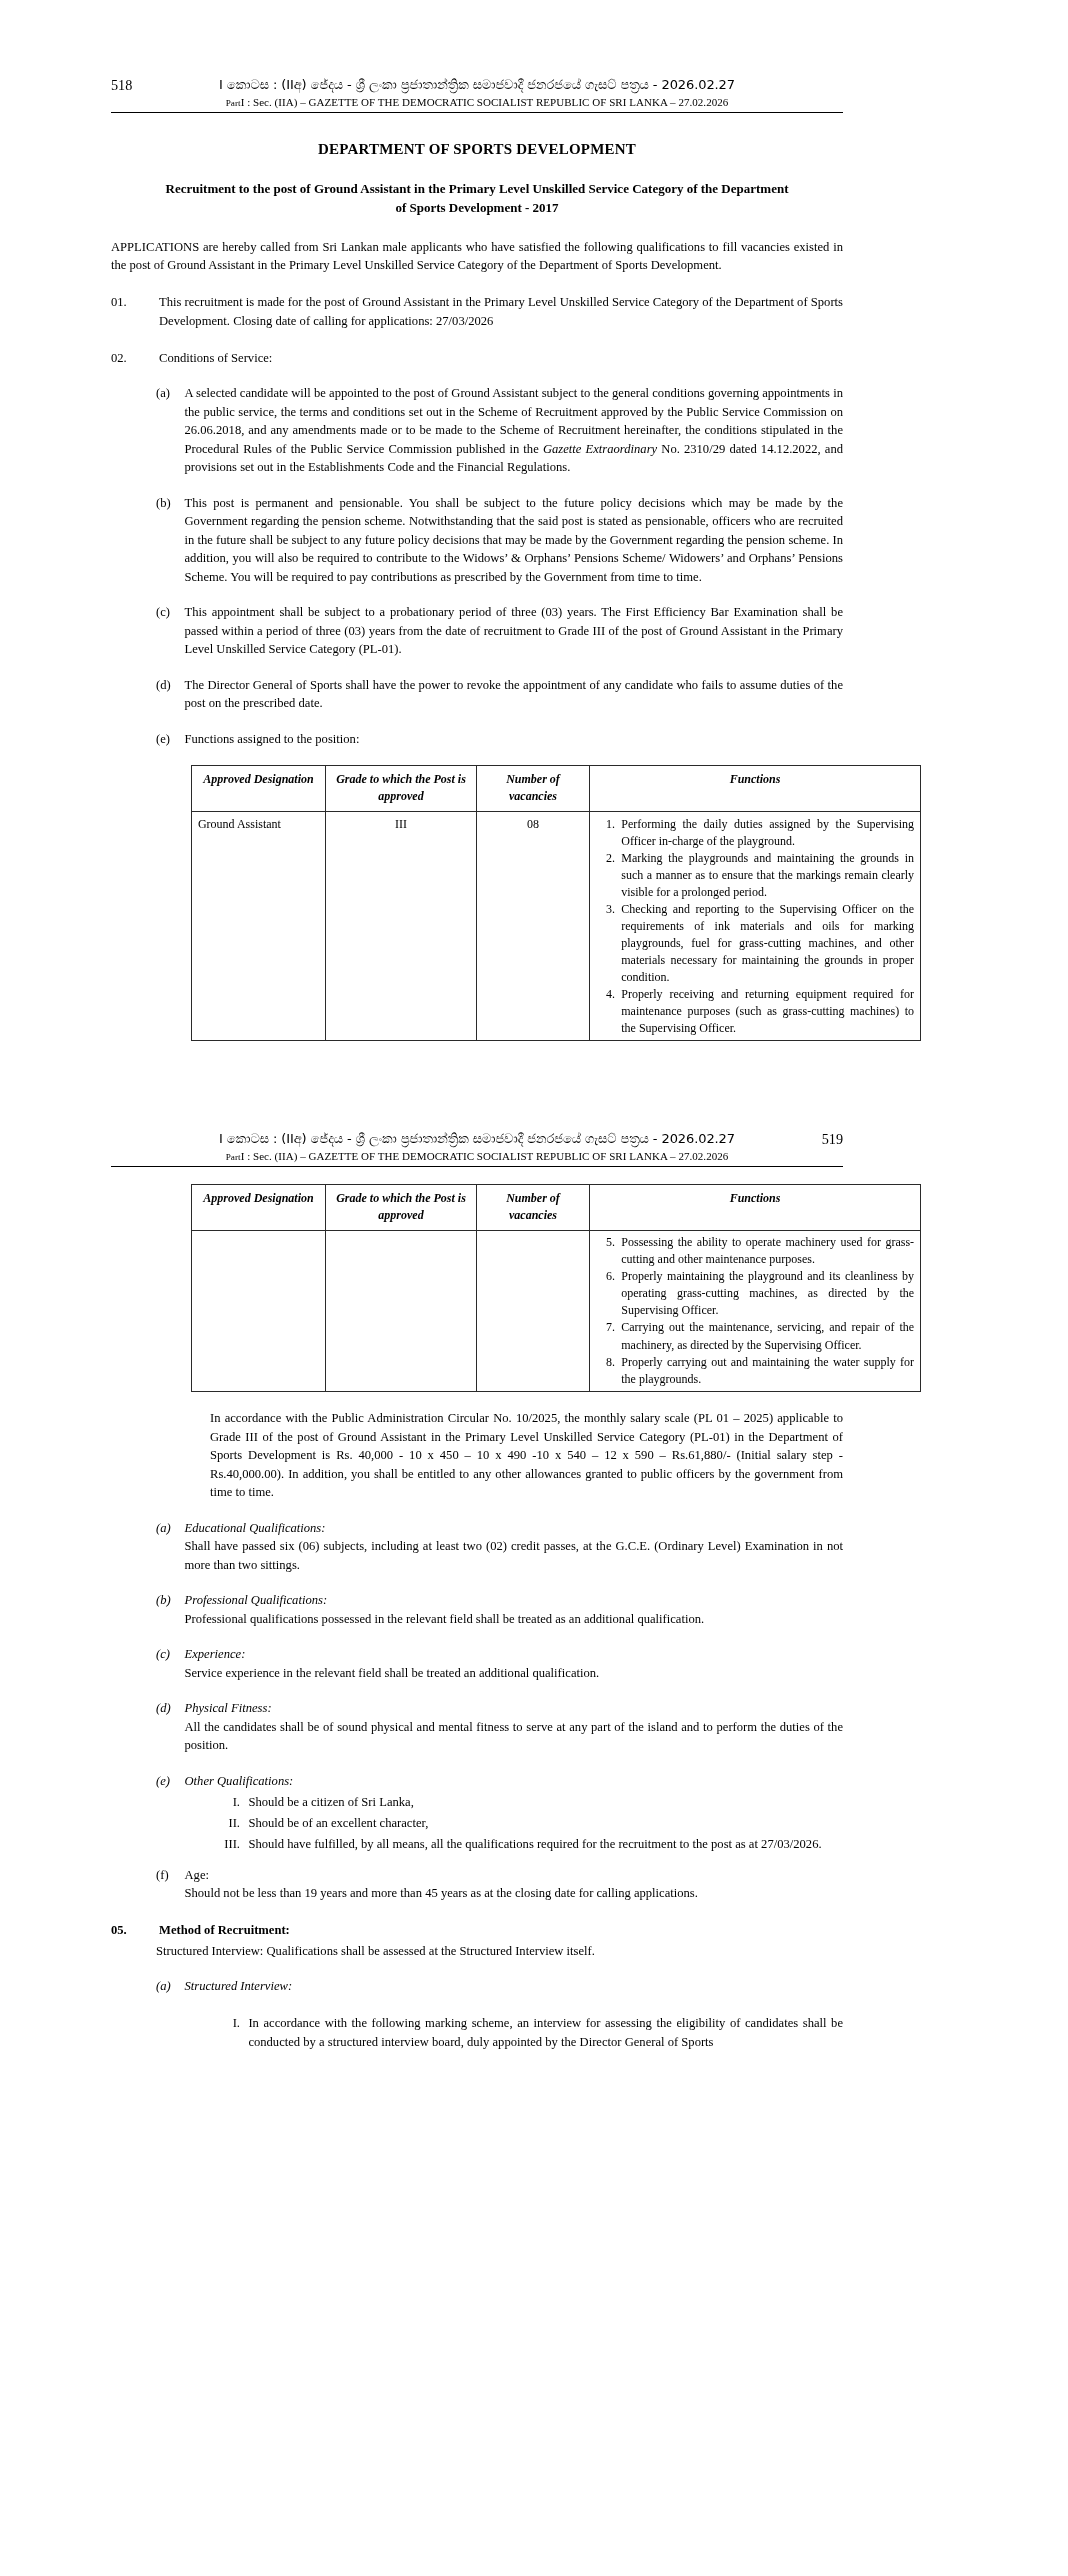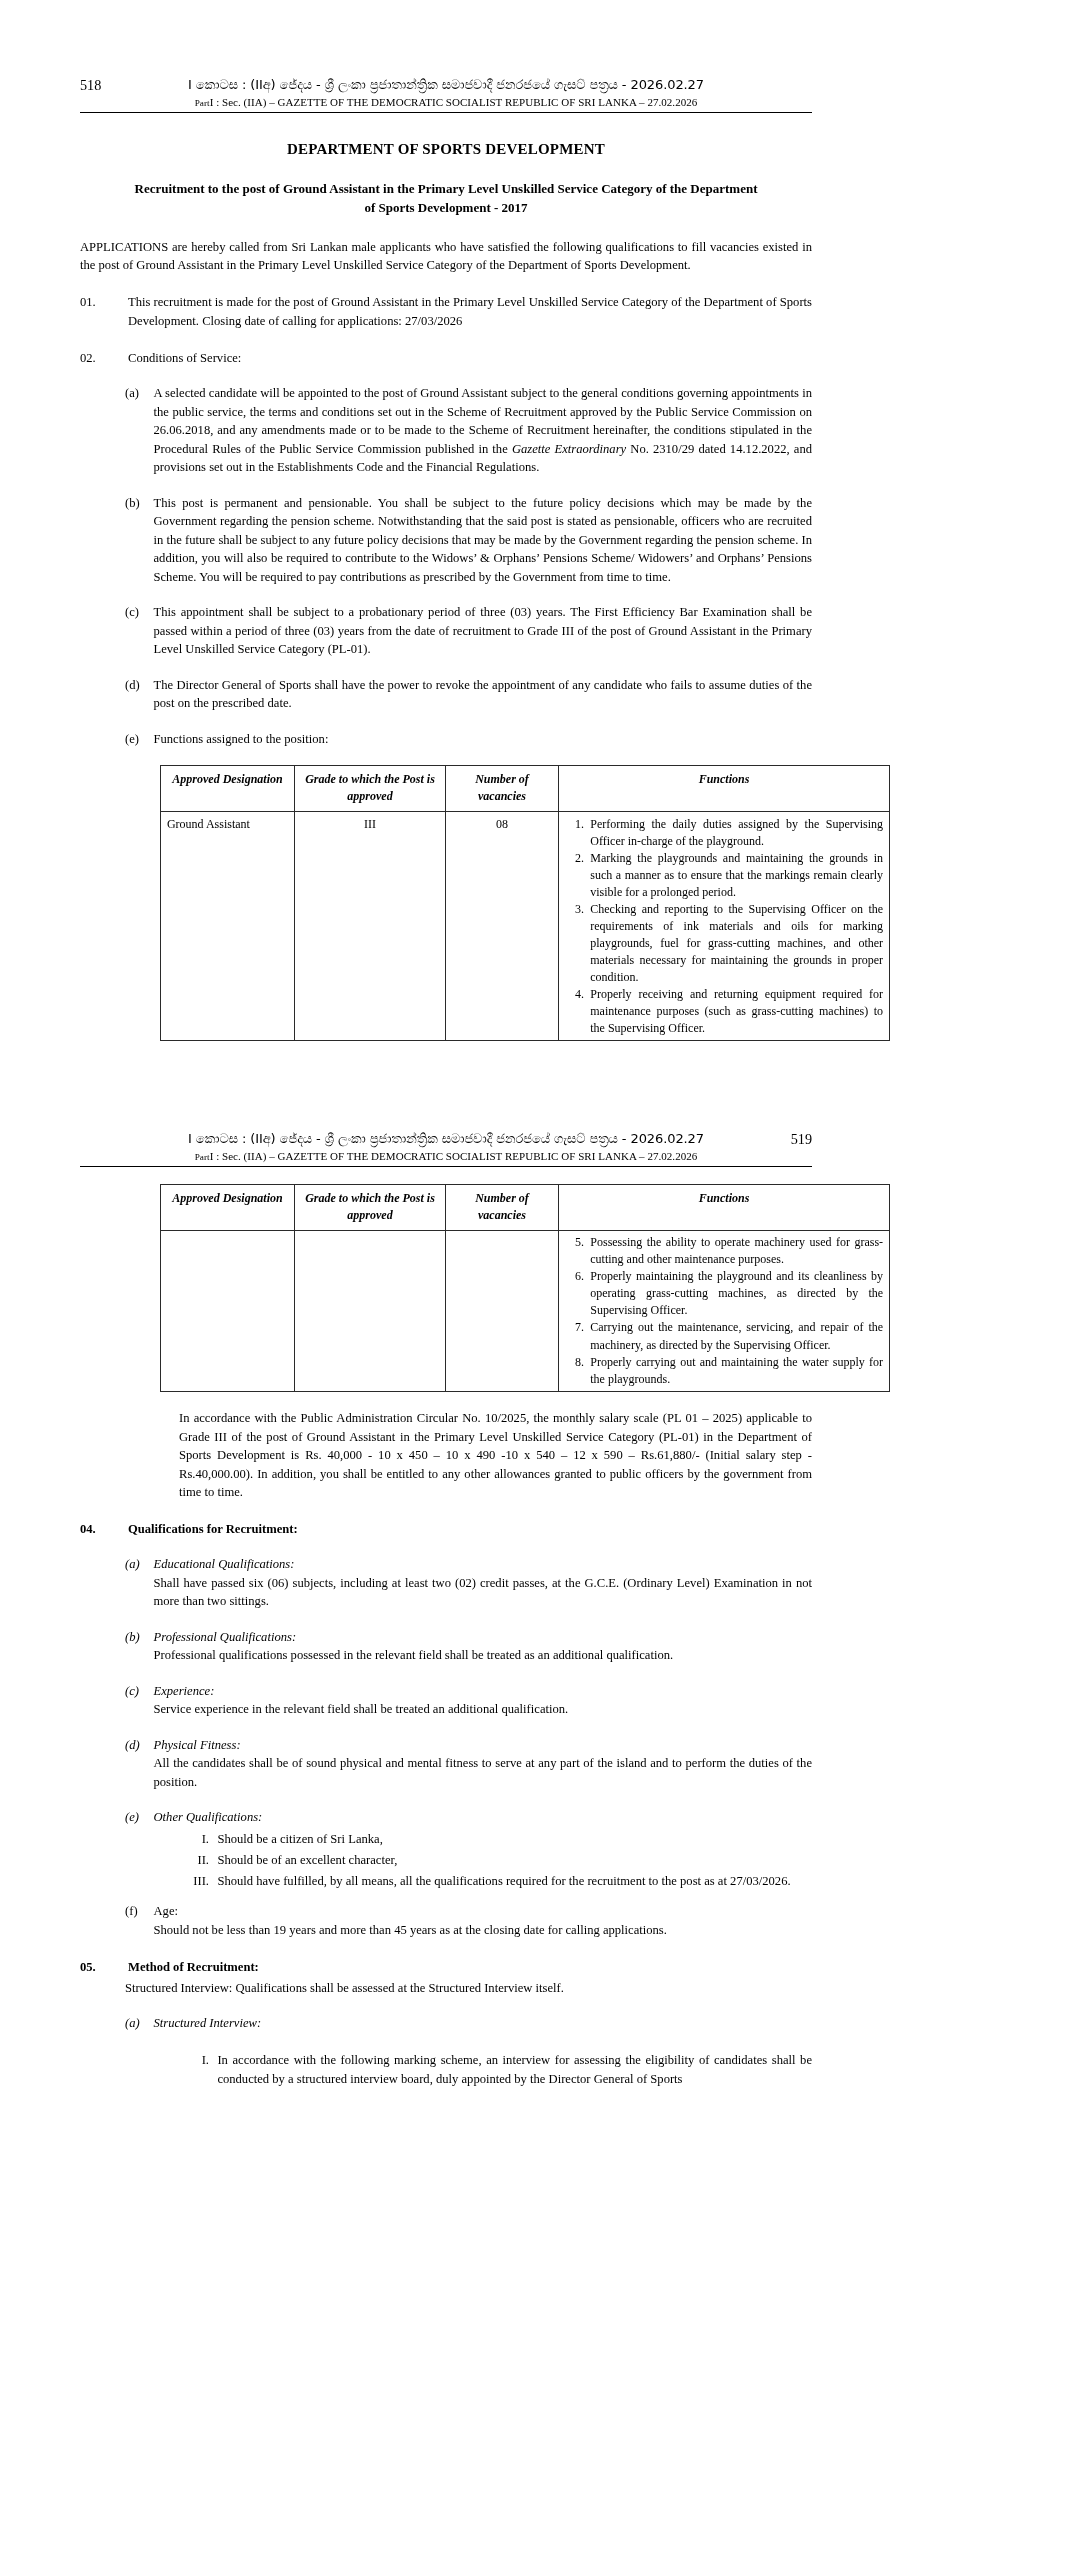--- a/index.html
+++ b/index.html
@@ -11,20 +11,21 @@
     width: 1068px;
     font-family: "Liberation Serif", "DejaVu Serif", serif;
     color: #000000;
     -webkit-font-smoothing: antialiased;
   }
   .page {
     width: 892px;
     box-sizing: border-box;
     padding: 0 80px;
     position: relative;
+    margin-left: 31px;
   }
 
   
   .runhead {
     position: relative;
     padding-top: 77px;
   }
   .runhead-row {
     display: flex;
     align-items: baseline;
@@ -329,24 +330,20 @@
             <li>Carrying out the maintenance, servicing, and repair of the machinery, as directed by the Supervising Officer.</li>
             <li>Properly carrying out and maintaining the water supply for the playgrounds.</li>
           </ol>
         </td>
       </tr>
     </tbody>
   </table>
 
   <div class="salary-body">In accordance with the Public Administration Circular No. 10/2025, the monthly salary scale (PL 01 – 2025) applicable to Grade III of the post of Ground Assistant in the Primary Level Unskilled Service Category (PL-01) in the Department of Sports Development is  Rs. 40,000 - 10 x 450 – 10 x 490 -10 x 540 – 12 x 590 – Rs.61,880/- (Initial salary step - Rs.40,000.00). In addition, you shall be entitled to any other allowances granted to public officers by the government from time to time.</div>
 
-  <div class="numitem">
-    <span class="num bold">04.</span>
-    <span class="txt bold">Qualifications for Recruitment:</span>
-  </div>
 
   <div class="alphaitem">
     <span class="lbl ital">(a)</span>
     <span class="txt">
       <span class="ital">Educational Qualifications:</span><br>
       <span>Shall have passed six (06) subjects, including at least two (02) credit passes, at the G.C.E. (Ordinary Level) Examination in not more than two sittings.</span>
     </span>
   </div>
 
   <div class="alphaitem">

